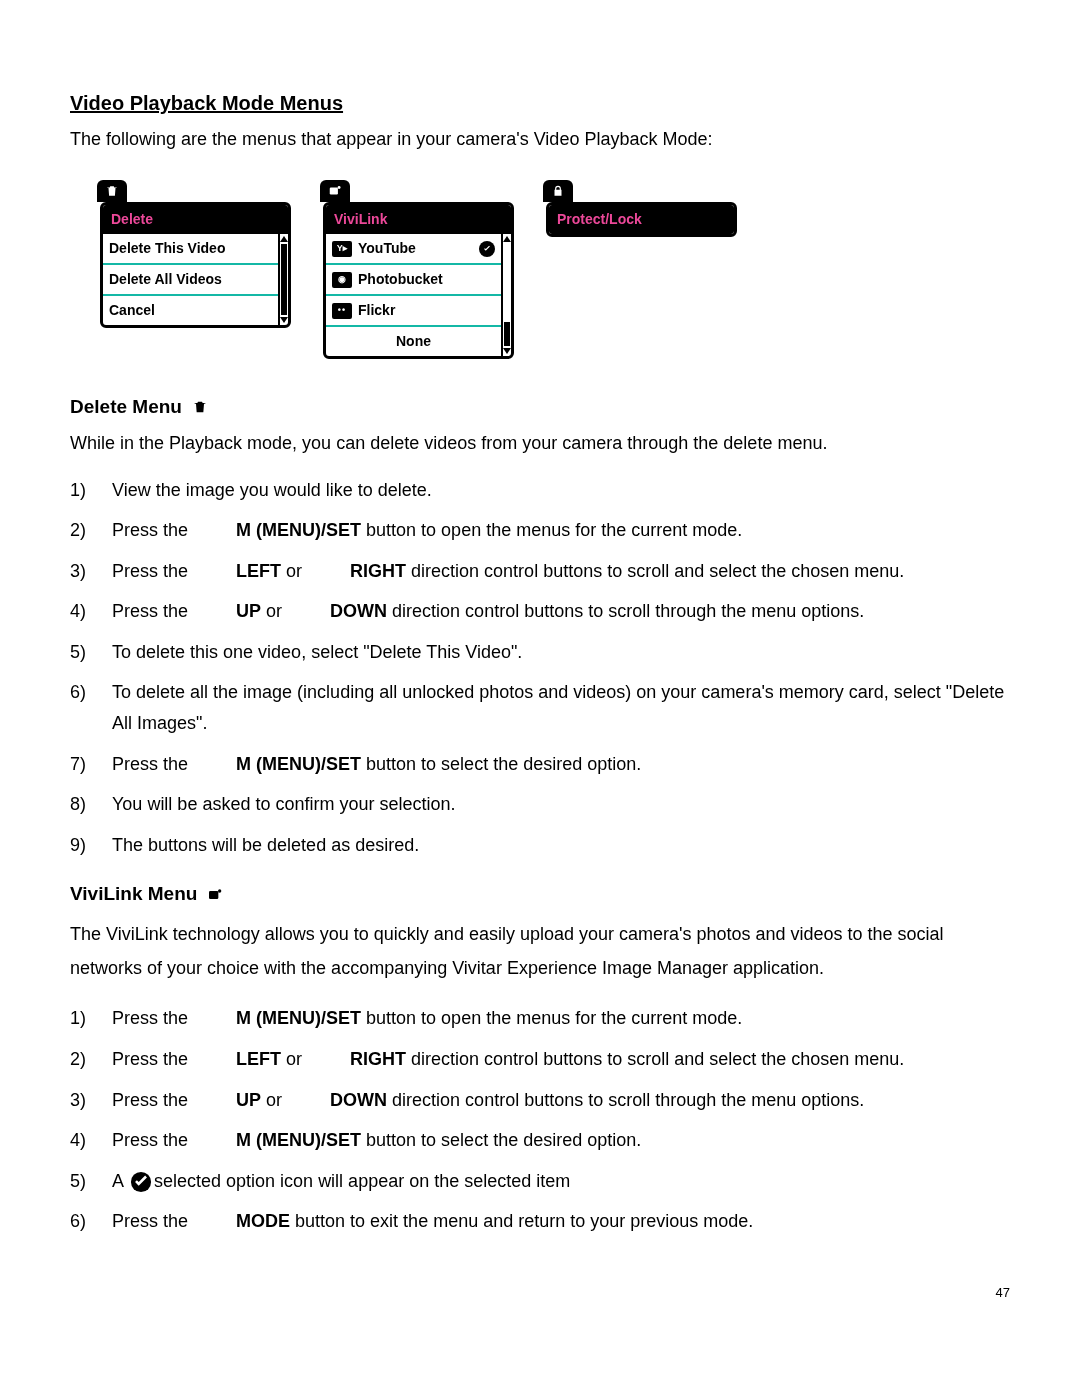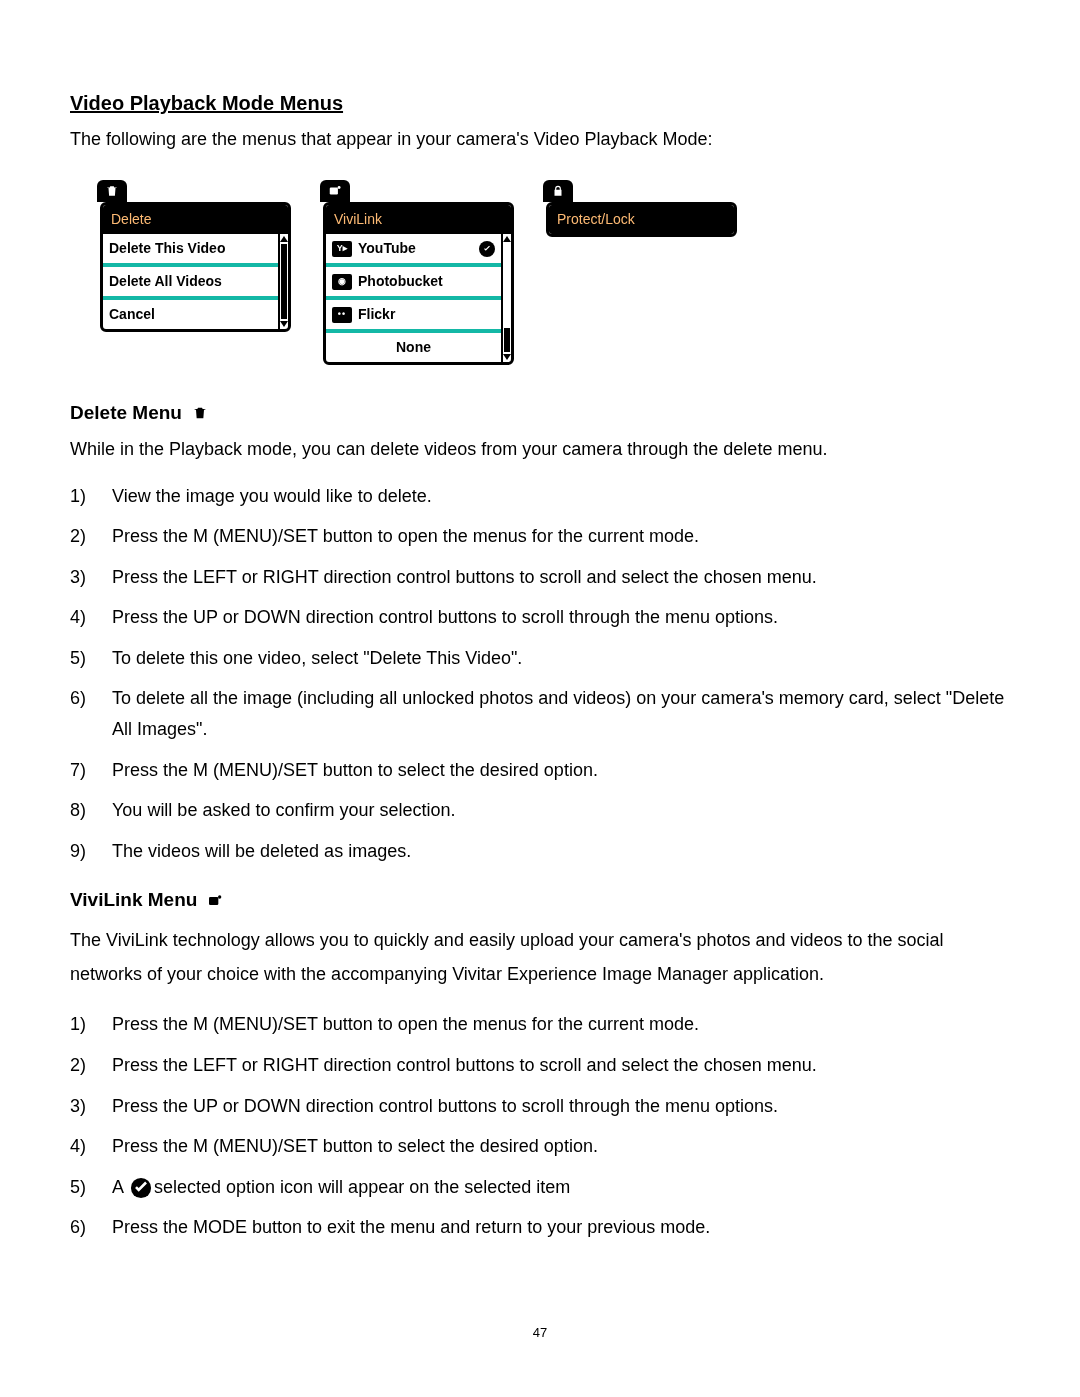--- a/index.html
+++ b/index.html
@@ -40,21 +40,21 @@
     align-items: flex-start;
     margin: 10px 0;
     line-height: 1.7;
   }
   ol.steps li .num {
     min-width: 42px;
   }
   ol.steps li .body {
     flex: 1;
   }
-  b { font-weight: normal; }
+  b { font-weight: bold; margin-left: 43px; }
   .menus-row {
     display: flex;
     gap: 32px;
     margin: 30px 0 34px 30px;
   }
   .menu-box {
     width: 185px;
     border: 3px solid #000;
     border-radius: 6px;
     background: #fff;
@@ -68,33 +68,33 @@
     border-radius: 6px 6px 0 0;
     margin-left: -3px;
     margin-top: -3px;
     display: flex;
     align-items: center;
     justify-content: center;
   }
   .menu-tab svg { display: block; }
   .menu-header {
     background: #000;
-    color: #fdba74;
-    font-weight: normal;
+    color: #ec4899;
+    font-weight: bold;
     font-size: 14px;
     padding: 4px 8px;
   }
   .menu-wrap {
     display: flex;
   }
   .menu-items {
     flex: 1;
   }
   .menu-item {
-    border-bottom: 4px solid #14b8a6;
+    border-bottom: 2px solid #14b8a6;
     padding: 4px 6px;
     font-size: 14px;
     font-weight: bold;
     display: flex;
     align-items: center;
     gap: 6px;
     min-height: 17px;
   }
   .menu-item:last-child { border-bottom: none; }
   .menu-item.center { justify-content: center; }
@@ -157,23 +157,23 @@
     align-items: center;
     justify-content: center;
   }
   .check-badge svg { display:block; }
   .inline-icon {
     display: inline-flex;
     vertical-align: middle;
     margin: 0 2px;
   }
   .page-num {
-    text-align: center;
+    text-align: right;
     font-size: 13px;
-    margin-top: 80px;
+    margin-top: 46px;
   }
 </style>
 </head>
 <body>
 
 <h2>Video Playback Mode Menus</h2>
 <p>The following are the menus that appear in your camera's Video Playback Mode:</p>
 
 <div class="menus-row">
 
@@ -299,21 +299,21 @@
     <li>
       <span class="num">7)</span>
       <span class="body">Press the <b>M (MENU)/SET</b> button to select the desired option.</span>
     </li>
     <li>
       <span class="num">8)</span>
       <span class="body">You will be asked to confirm your selection.</span>
     </li>
     <li>
       <span class="num">9)</span>
-      <span class="body">The videos will be deleted as images.</span>
+      <span class="body">The buttons will be deleted as desired.</span>
     </li>
   </ol>
 
 <h3>
   <span>ViviLink Menu</span>
   <span class="inline-icon">
     <svg width="16" height="16" viewBox="0 0 24 24">
         <rect x="3" y="6" width="14" height="12" rx="2" fill="#000"></rect>
         <circle cx="19" cy="6" r="2.5" fill="#000"></circle>
       </svg>

